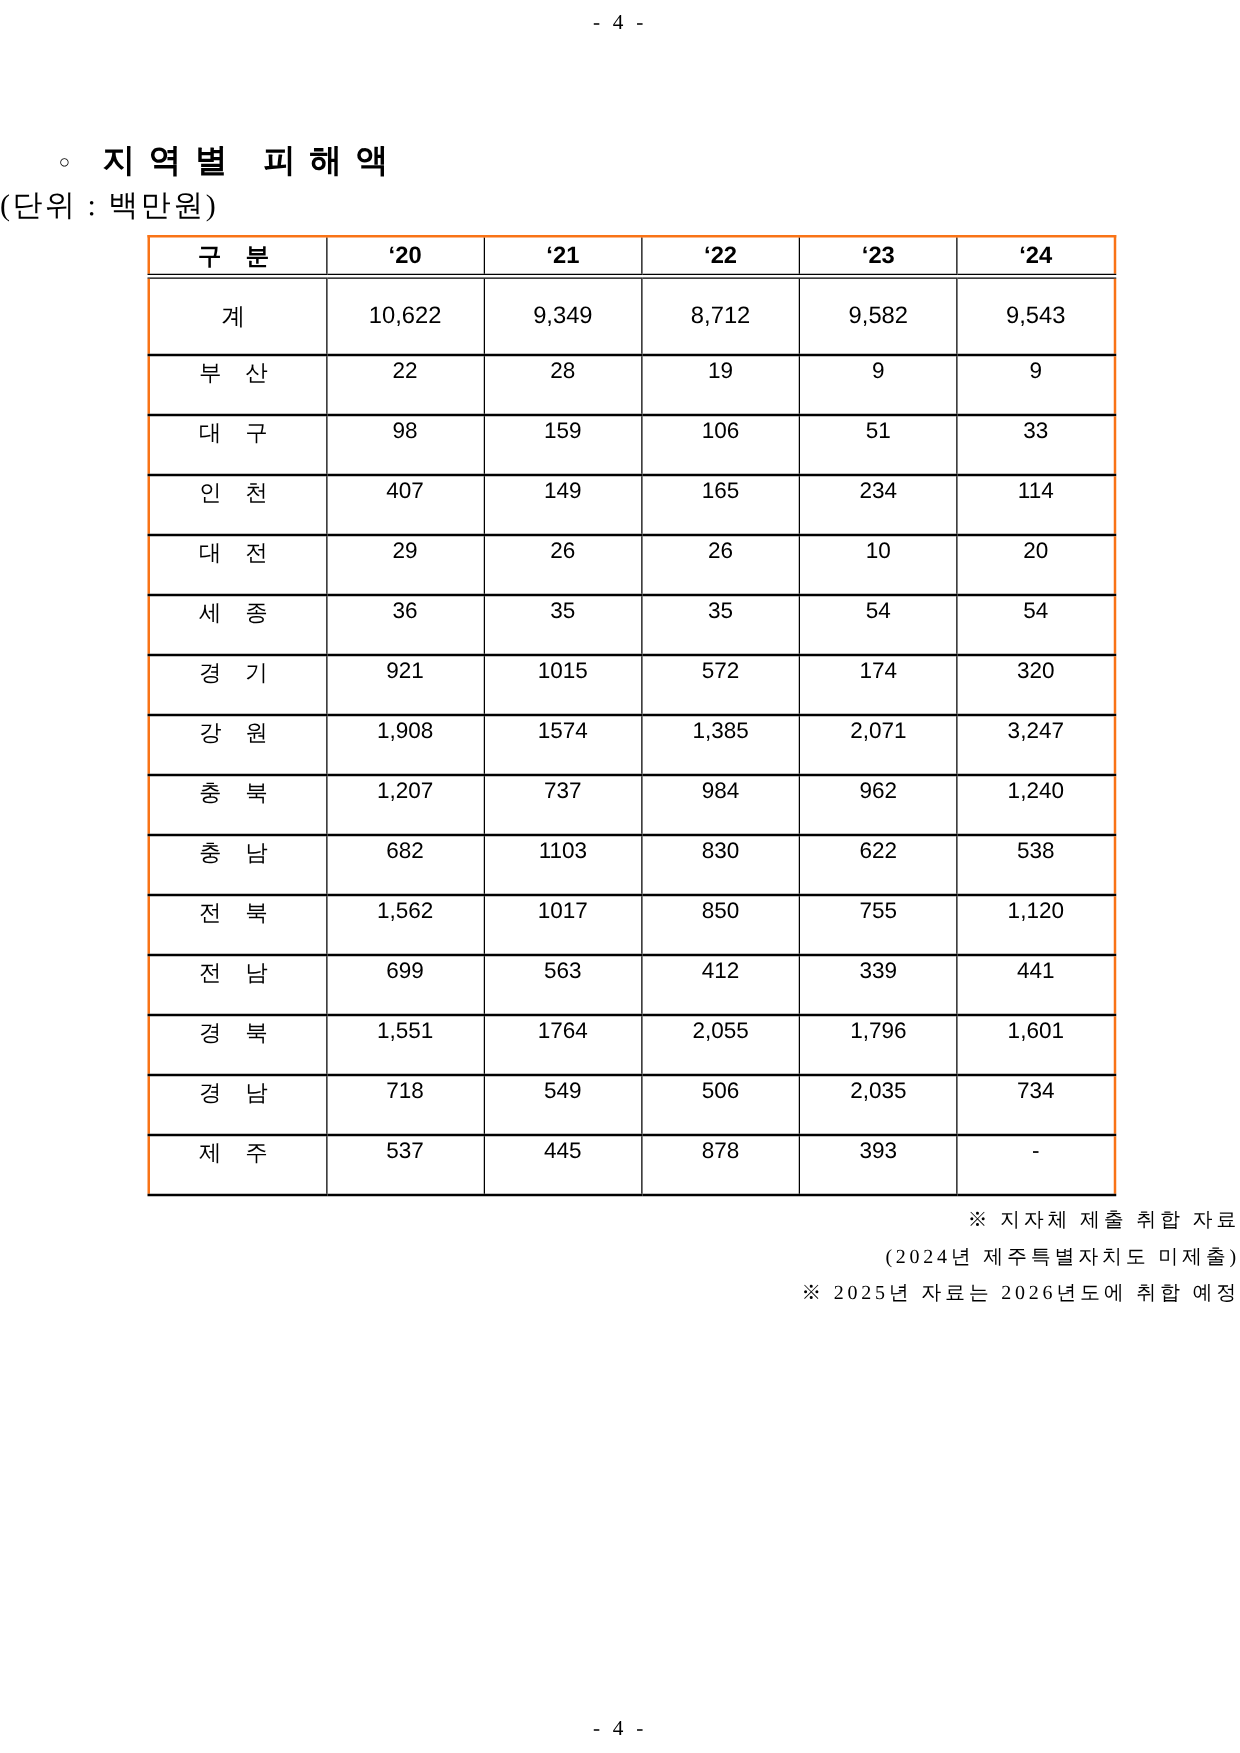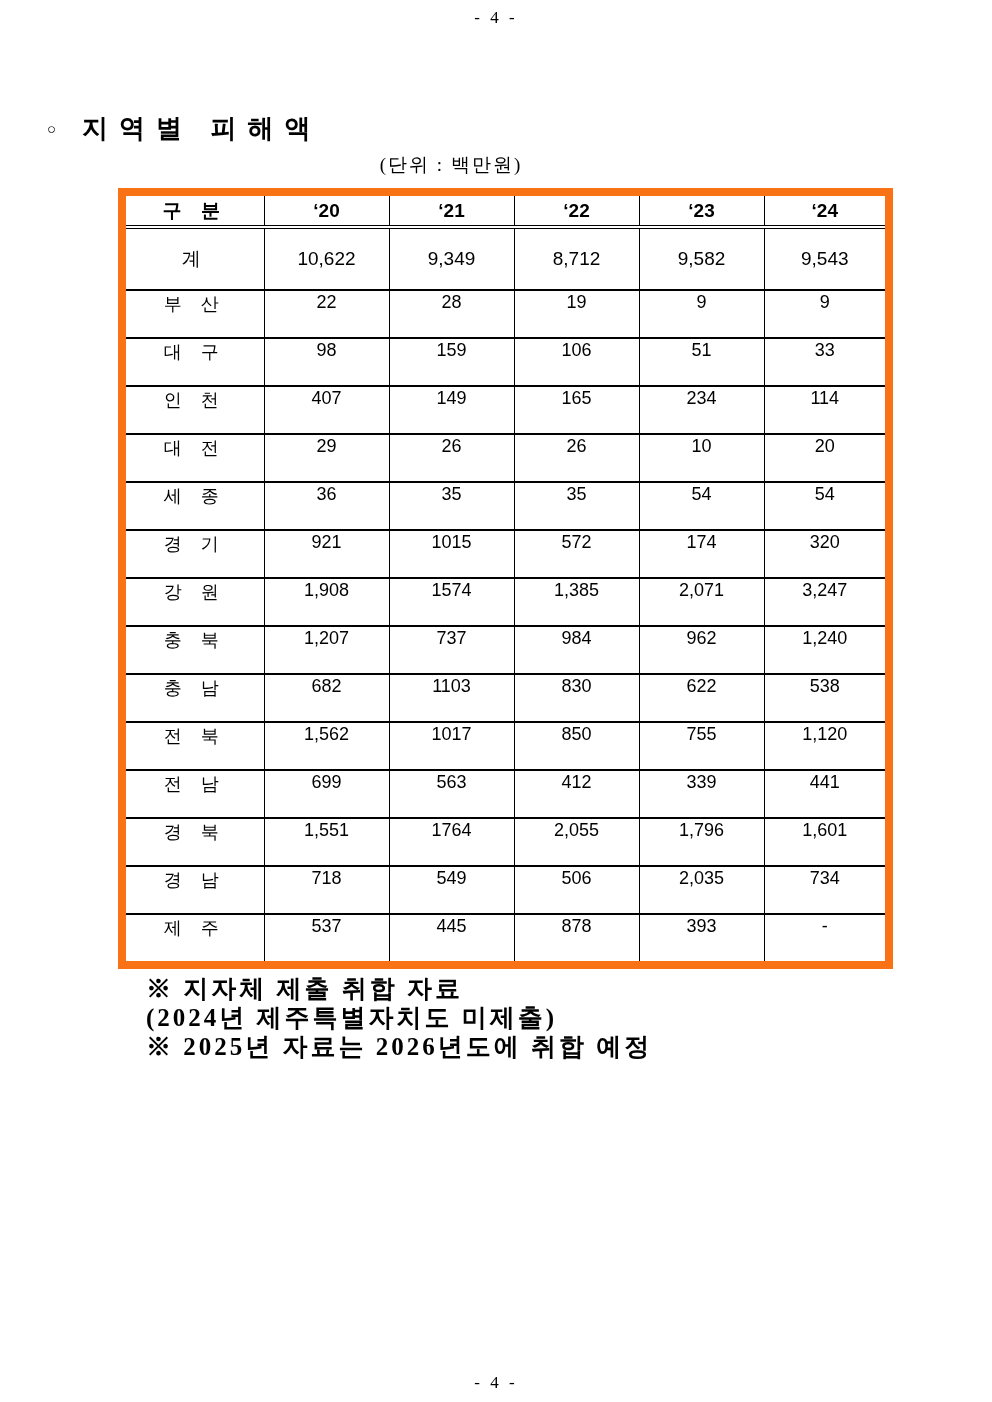--- a/index.html
+++ b/index.html
@@ -35,31 +35,31 @@
     vertical-align: 3px;
     margin-right: 26px;
   }
   .title {
     font-size: 26px;
     font-weight: bold;
     letter-spacing: 11px;
   }
   .unit {
     margin: 10px 90px 0 0;
-    text-align: center;
-    font-size: 19px;
+    text-align: left;
+    font-size: 24px;
     letter-spacing: 2px;
     line-height: 24px;
   }
   table.damage {
     margin: 11px 0 0 118px;
     width: 775px;
     border-collapse: collapse;
     table-layout: fixed;
-    border: 8px solid #f97316;
+    border: 2px solid #f97316;
     font-family: "Liberation Sans", sans-serif;
   }
   col.cat { width: 142px; }
   table.damage th {
     border: 1px solid #000;
     border-bottom: 4px double #000;
     height: 29px;
     font-size: 19px;
     font-weight: bold;
     text-align: center;
@@ -79,23 +79,24 @@
   }
   table.damage td.label { letter-spacing: 7px; }
   table.damage tr.total td {
     height: 60px;
     vertical-align: middle;
     font-size: 19px;
     padding-top: 0;
   }
   .footnotes {
     margin: 5px 0 0 146px;
-    font-weight: bold;
-    font-size: 25px;
+    font-weight: normal;
+    font-size: 16px;
     letter-spacing: 3px;
+    text-align: right;
   }
   .footnote { line-height: 29px; white-space: nowrap; }
 </style>
 </head>
 <body>
 
 <div class="page-num top">- 4 -</div>
 
 <div class="section-head">
   <span class="bullet">○</span><span class="title">지역별 피해액</span>

